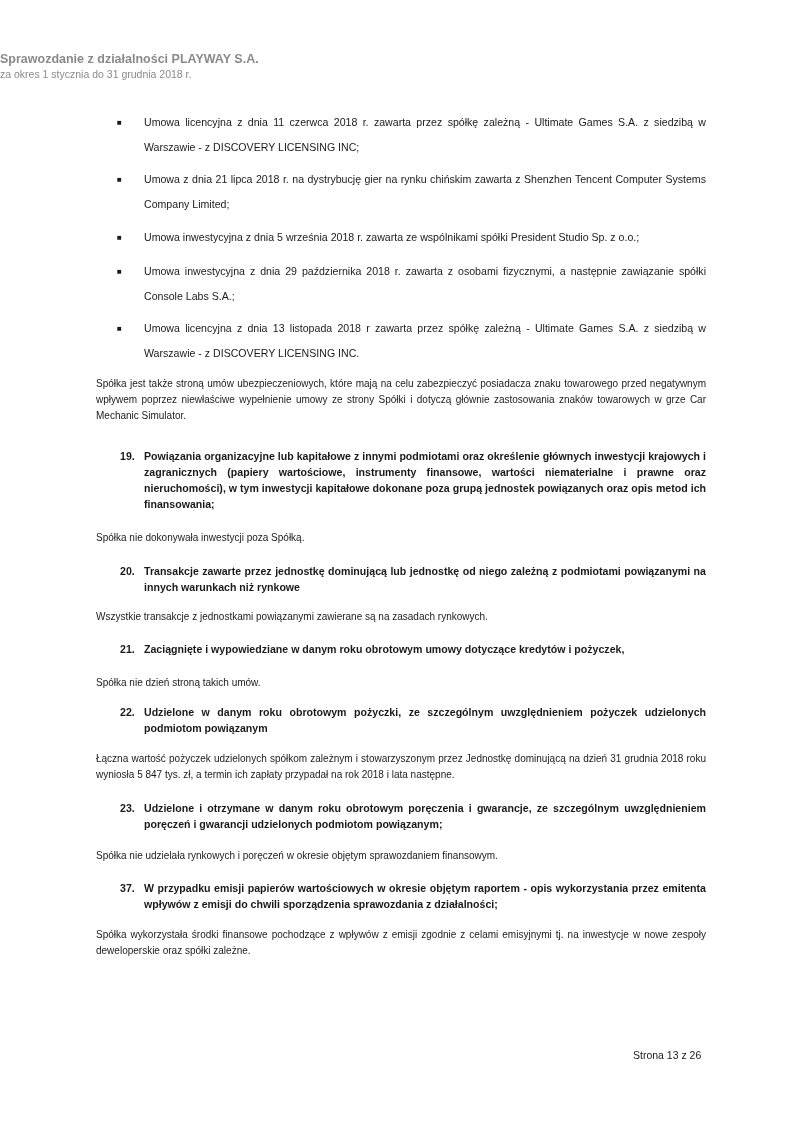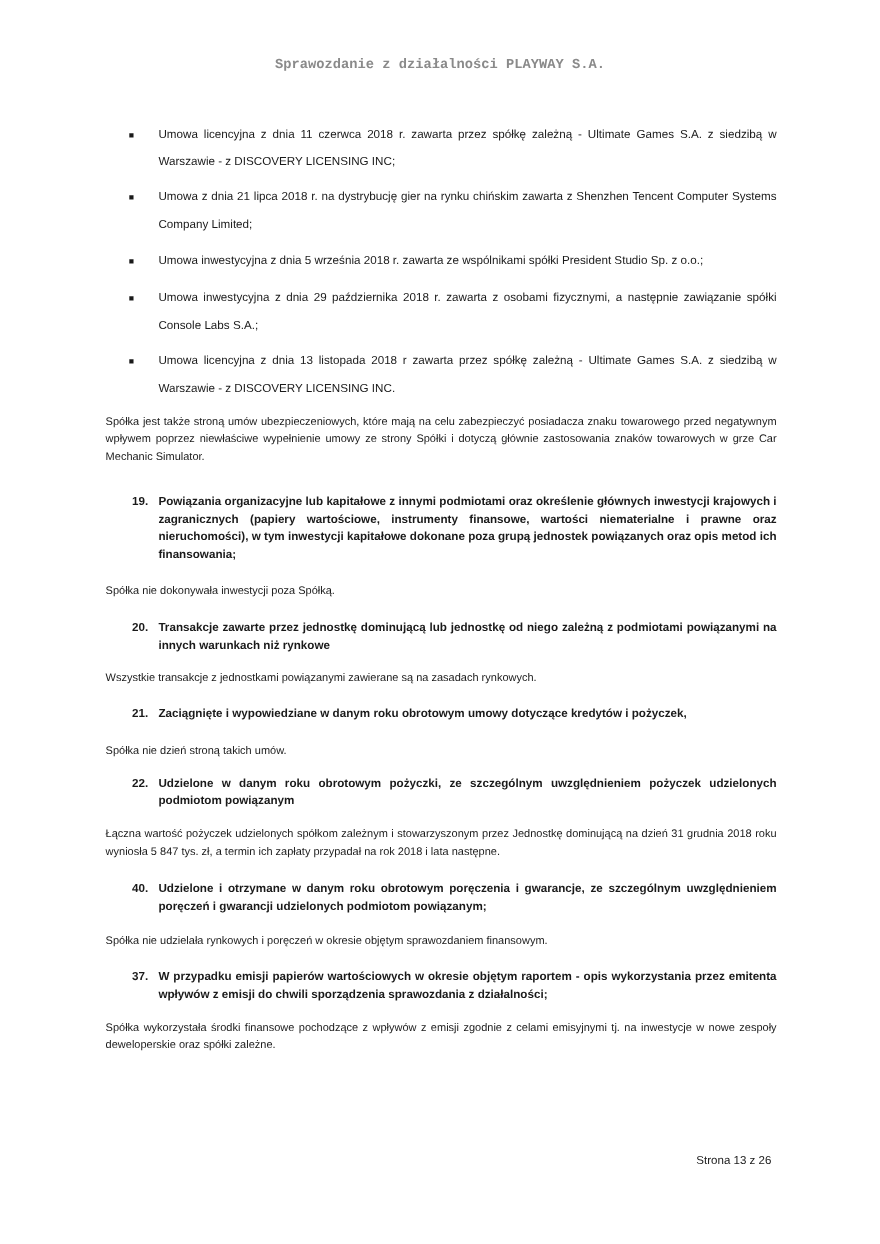--- a/index.html
+++ b/index.html
@@ -1,35 +1,36 @@
 <!DOCTYPE html>
 <html><head>
   <meta charset="utf-8">
   <style>
     html, body { margin: 0; padding: 0; background: #ffffff; }
     body { width: 800px; height: 1131px; position: relative; overflow: hidden;
            font-family: "Liberation Sans", sans-serif; color: #1a1a1a; }
-    .header { position: absolute; top: 51px; left: 0; width: 800px; text-align: center; color: #8a8a8a; font-family: Liberation Mono, monospace; }
+    .header { position: absolute; top: 51px; left: 0; width: 800px; text-align: left; color: #8a8a8a; }
     .header .title { font-size: 12.5px; font-weight: bold; line-height: 16px; }
     .header .subtitle { font-size: 10.5px; line-height: 14px; }
     .content { position: absolute; left: 96px; width: 610px; top: 0; }
     .bullet { position: absolute; left: 0; width: 610px; font-size: 10.6px; line-height: 25px; text-align: justify; }
     .bullet .mark { position: absolute; left: 21px; top: 0; font-size: 8px; }
     .bullet .text { margin-left: 48px; display: block; }
     .para { position: absolute; left: 0; width: 610px; font-size: 10px; line-height: 16px; text-align: justify; }
     .heading { position: absolute; left: 24px; width: 586px; font-size: 10.6px; font-weight: bold; line-height: 16px; text-align: justify; }
     .heading .num { position: absolute; left: 0; top: 0; }
     .heading .htext { display: block; margin-left: 24px; }
     .footer { position: absolute; top: 1049px; left: 633px; font-size: 10.5px; color: #1a1a1a; }
   </style>
 </head>
 <body>
 
 <div class="header">
   <div class="title">Sprawozdanie z działalności PLAYWAY S.A.</div>
+  <div class="subtitle">za okres 1 stycznia do 31 grudnia 2018 r.</div>
 </div>
 
 <div class="content">
   <div class="bullet" style="top:110px">
     <span class="mark">■</span>
     <span class="text">Umowa licencyjna z dnia 11 czerwca 2018 r. zawarta przez spółkę zależną - Ultimate Games S.A. z siedzibą w Warszawie - z DISCOVERY LICENSING INC;</span>
   </div>
   <div class="bullet" style="top:167px">
     <span class="mark">■</span>
     <span class="text">Umowa z dnia 21 lipca 2018 r. na dystrybucję gier na rynku chińskim zawarta z Shenzhen Tencent Computer Systems Company Limited;</span>
@@ -67,21 +68,21 @@
   </div>
   <div class="para" style="top:675px">Spółka nie dzień stroną takich umów.</div>
 
   <div class="heading" style="top:704px">
     <span class="num">22.</span>
     <span class="htext">Udzielone w danym roku obrotowym pożyczki, ze szczególnym uwzględnieniem pożyczek udzielonych podmiotom powiązanym</span>
   </div>
   <div class="para" style="top:751px">Łączna wartość pożyczek udzielonych spółkom zależnym i stowarzyszonym przez Jednostkę dominującą na dzień 31 grudnia 2018 roku wyniosła 5 847 tys. zł, a termin ich zapłaty przypadał na rok 2018 i lata następne.</div>
 
   <div class="heading" style="top:800px">
-    <span class="num">40.</span>
+    <span class="num">23.</span>
     <span class="htext">Udzielone i otrzymane w danym roku obrotowym poręczenia i gwarancje, ze szczególnym uwzględnieniem poręczeń i gwarancji udzielonych podmiotom powiązanym;</span>
   </div>
   <div class="para" style="top:848px">Spółka nie udzielała rynkowych i poręczeń w okresie objętym sprawozdaniem finansowym.</div>
 
   <div class="heading" style="top:880px">
     <span class="num">37.</span>
     <span class="htext">W przypadku emisji papierów wartościowych w okresie objętym raportem - opis wykorzystania przez emitenta wpływów z emisji do chwili sporządzenia sprawozdania z działalności;</span>
   </div>
   <div class="para" style="top:927px">Spółka wykorzystała środki finansowe pochodzące z wpływów z emisji zgodnie z celami emisyjnymi tj. na inwestycje w nowe zespoły deweloperskie oraz spółki zależne.</div>
 </div>

